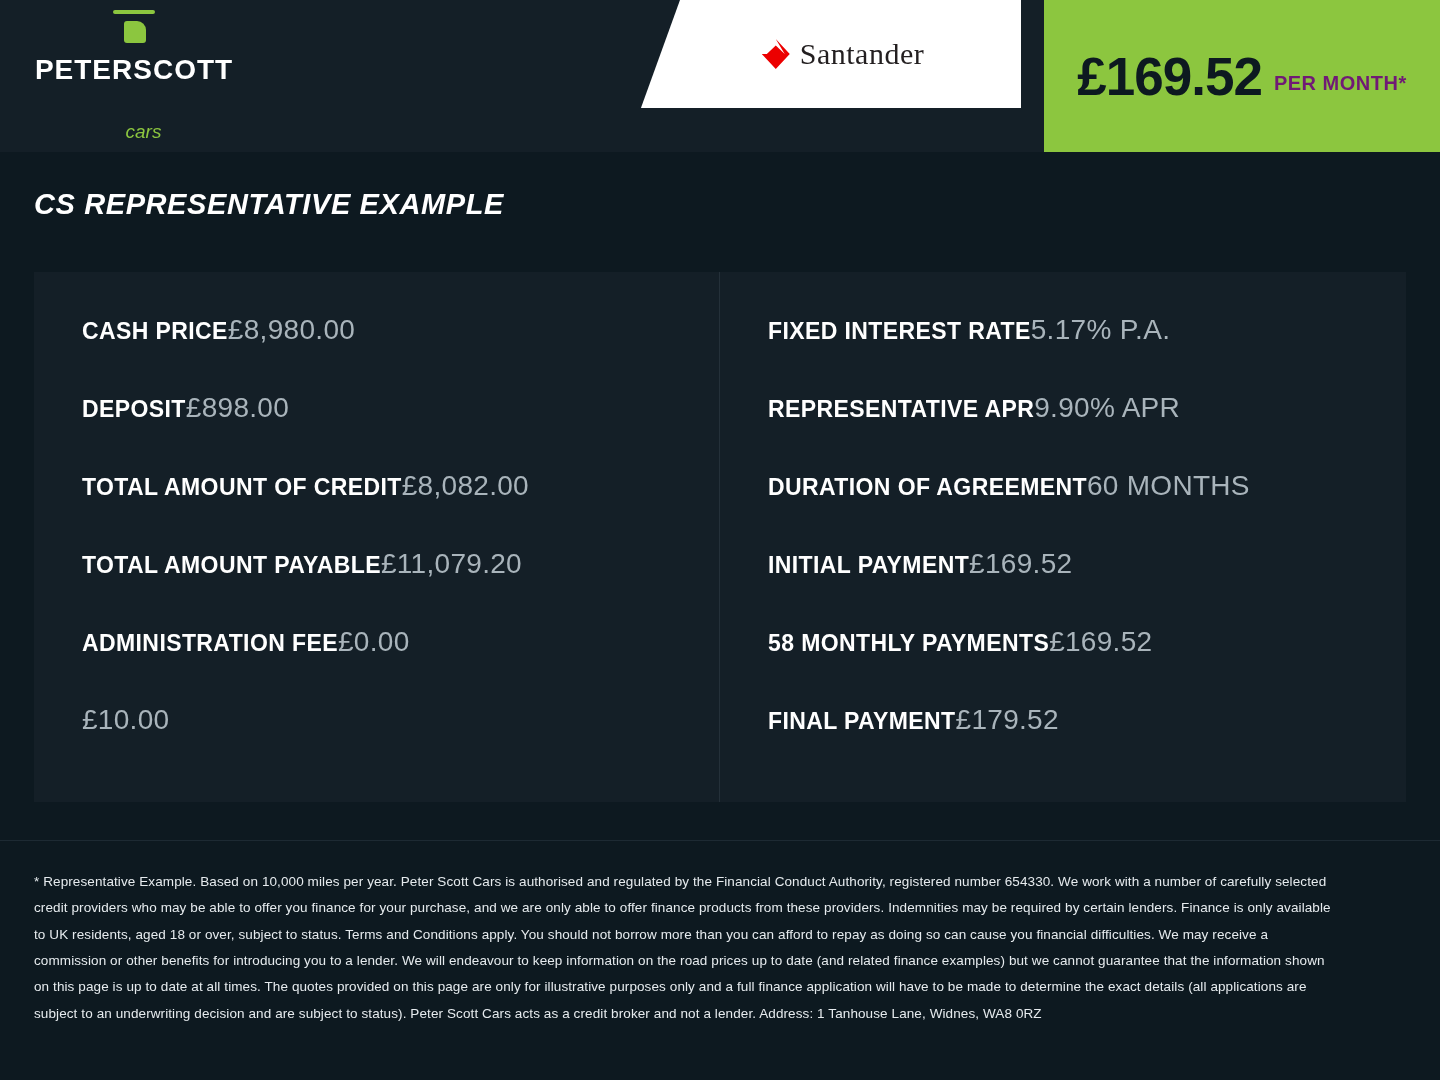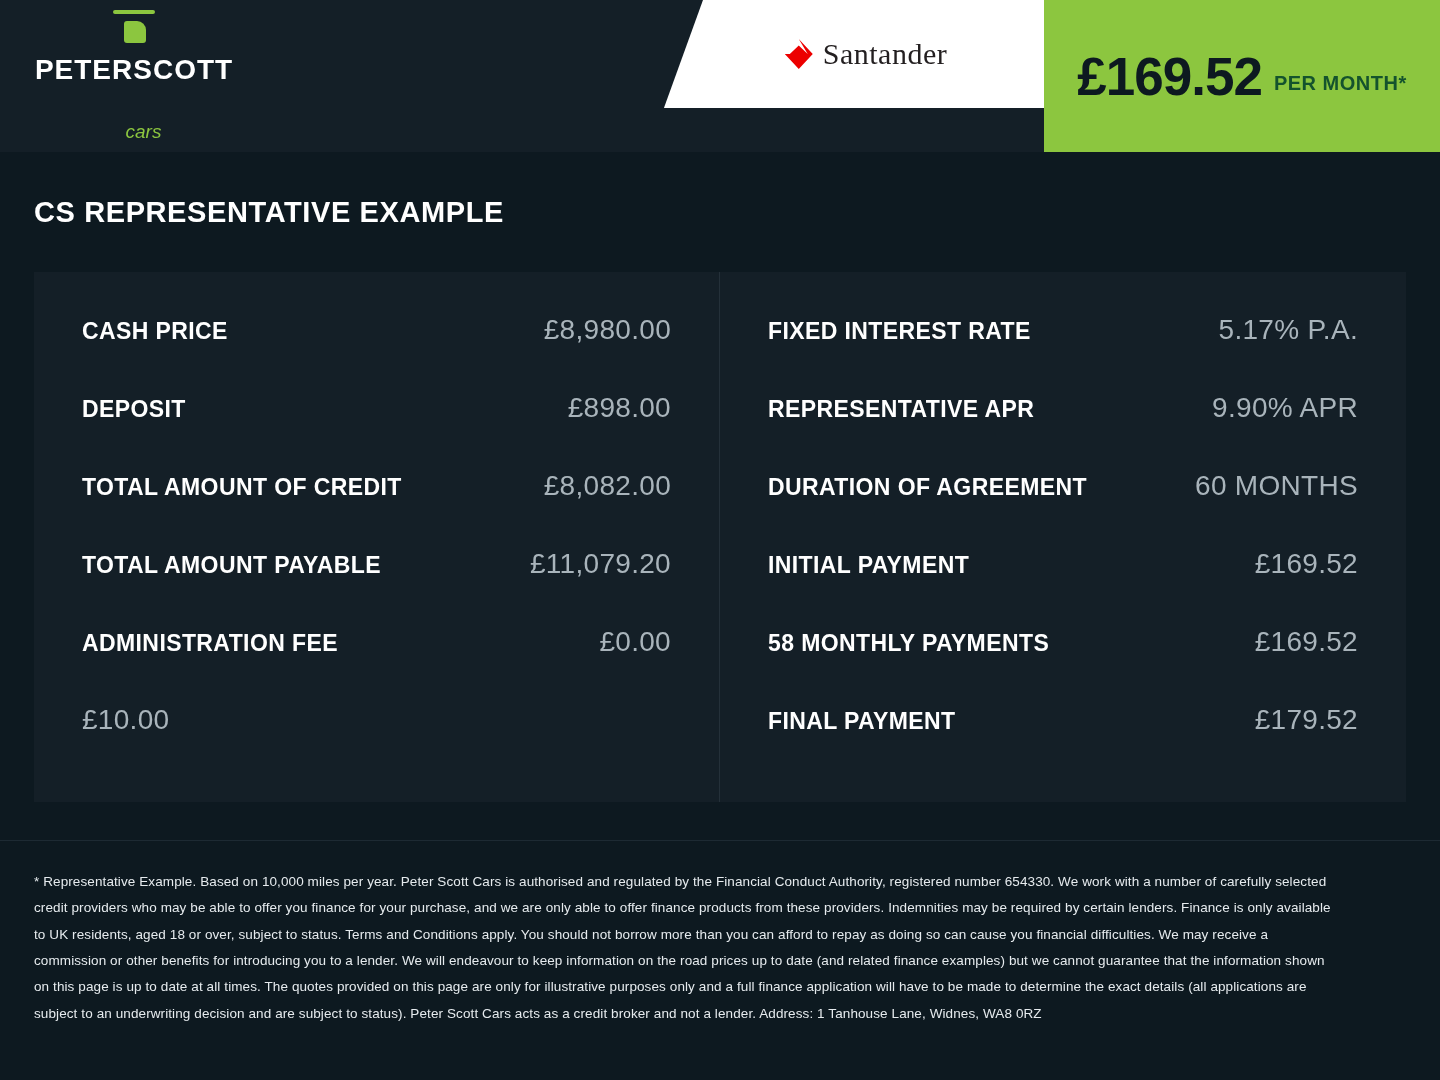--- a/index.html
+++ b/index.html
@@ -56,21 +56,21 @@
     color: #8cc63f;
     font-size: 19px;
     font-style: italic;
     line-height: 1.2;
     margin-top: 1px;
     margin-left: 19px;
   }
 
   .white-panel {
     position: absolute;
-    left: 648px; top: 0;
+    left: 625px; top: 0;
     width: 396px; height: 108px;
     background: #ffffff;
     clip-path: polygon(55px 0, 396px 0, 396px 152px, 0 152px);
   }
   .santander {
     position: absolute;
     left: 0; top: 0; right: 0; bottom: 0;
     display: flex; align-items: center; justify-content: center;
     gap: 10px;
     padding-left: 40px;
@@ -97,54 +97,55 @@
     justify-content: center;
     gap: 12px;
   }
   .price-amount {
     color: #0d1920;
     font-size: 53px;
     font-weight: bold;
     letter-spacing: -1px;
   }
   .price-period {
-    color: #14532d;
+    color: #701a75;
     font-size: 20px;
     font-weight: bold;
     letter-spacing: 0.5px;
     padding-top: 14px;
   }
 
   
   .title {
     position: absolute;
-    left: 34px; top: 196px;
+    left: 34px; top: 188px;
     color: #ffffff;
     font-size: 29px;
     font-weight: bold;
     letter-spacing: 0.6px;
+    font-style: italic;
   }
 
   
   .panel {
     position: absolute;
     left: 34px; top: 272px;
     width: 1372px; height: 530px;
     background: #141f27;
     display: flex;
   }
   .col {
     width: 686px;
     padding: 42px 48px 0 48px;
     position: relative;
   }
   .col.left { border-right: 1px solid #243039; }
   .row {
     display: flex;
-    justify-content: space-between;
+    justify-content: flex-start;
     align-items: baseline;
     height: 78px;
   }
   .row-label {
     color: #ffffff;
     font-size: 23px;
     font-weight: bold;
     letter-spacing: 0.4px;
   }
   .row-value {

